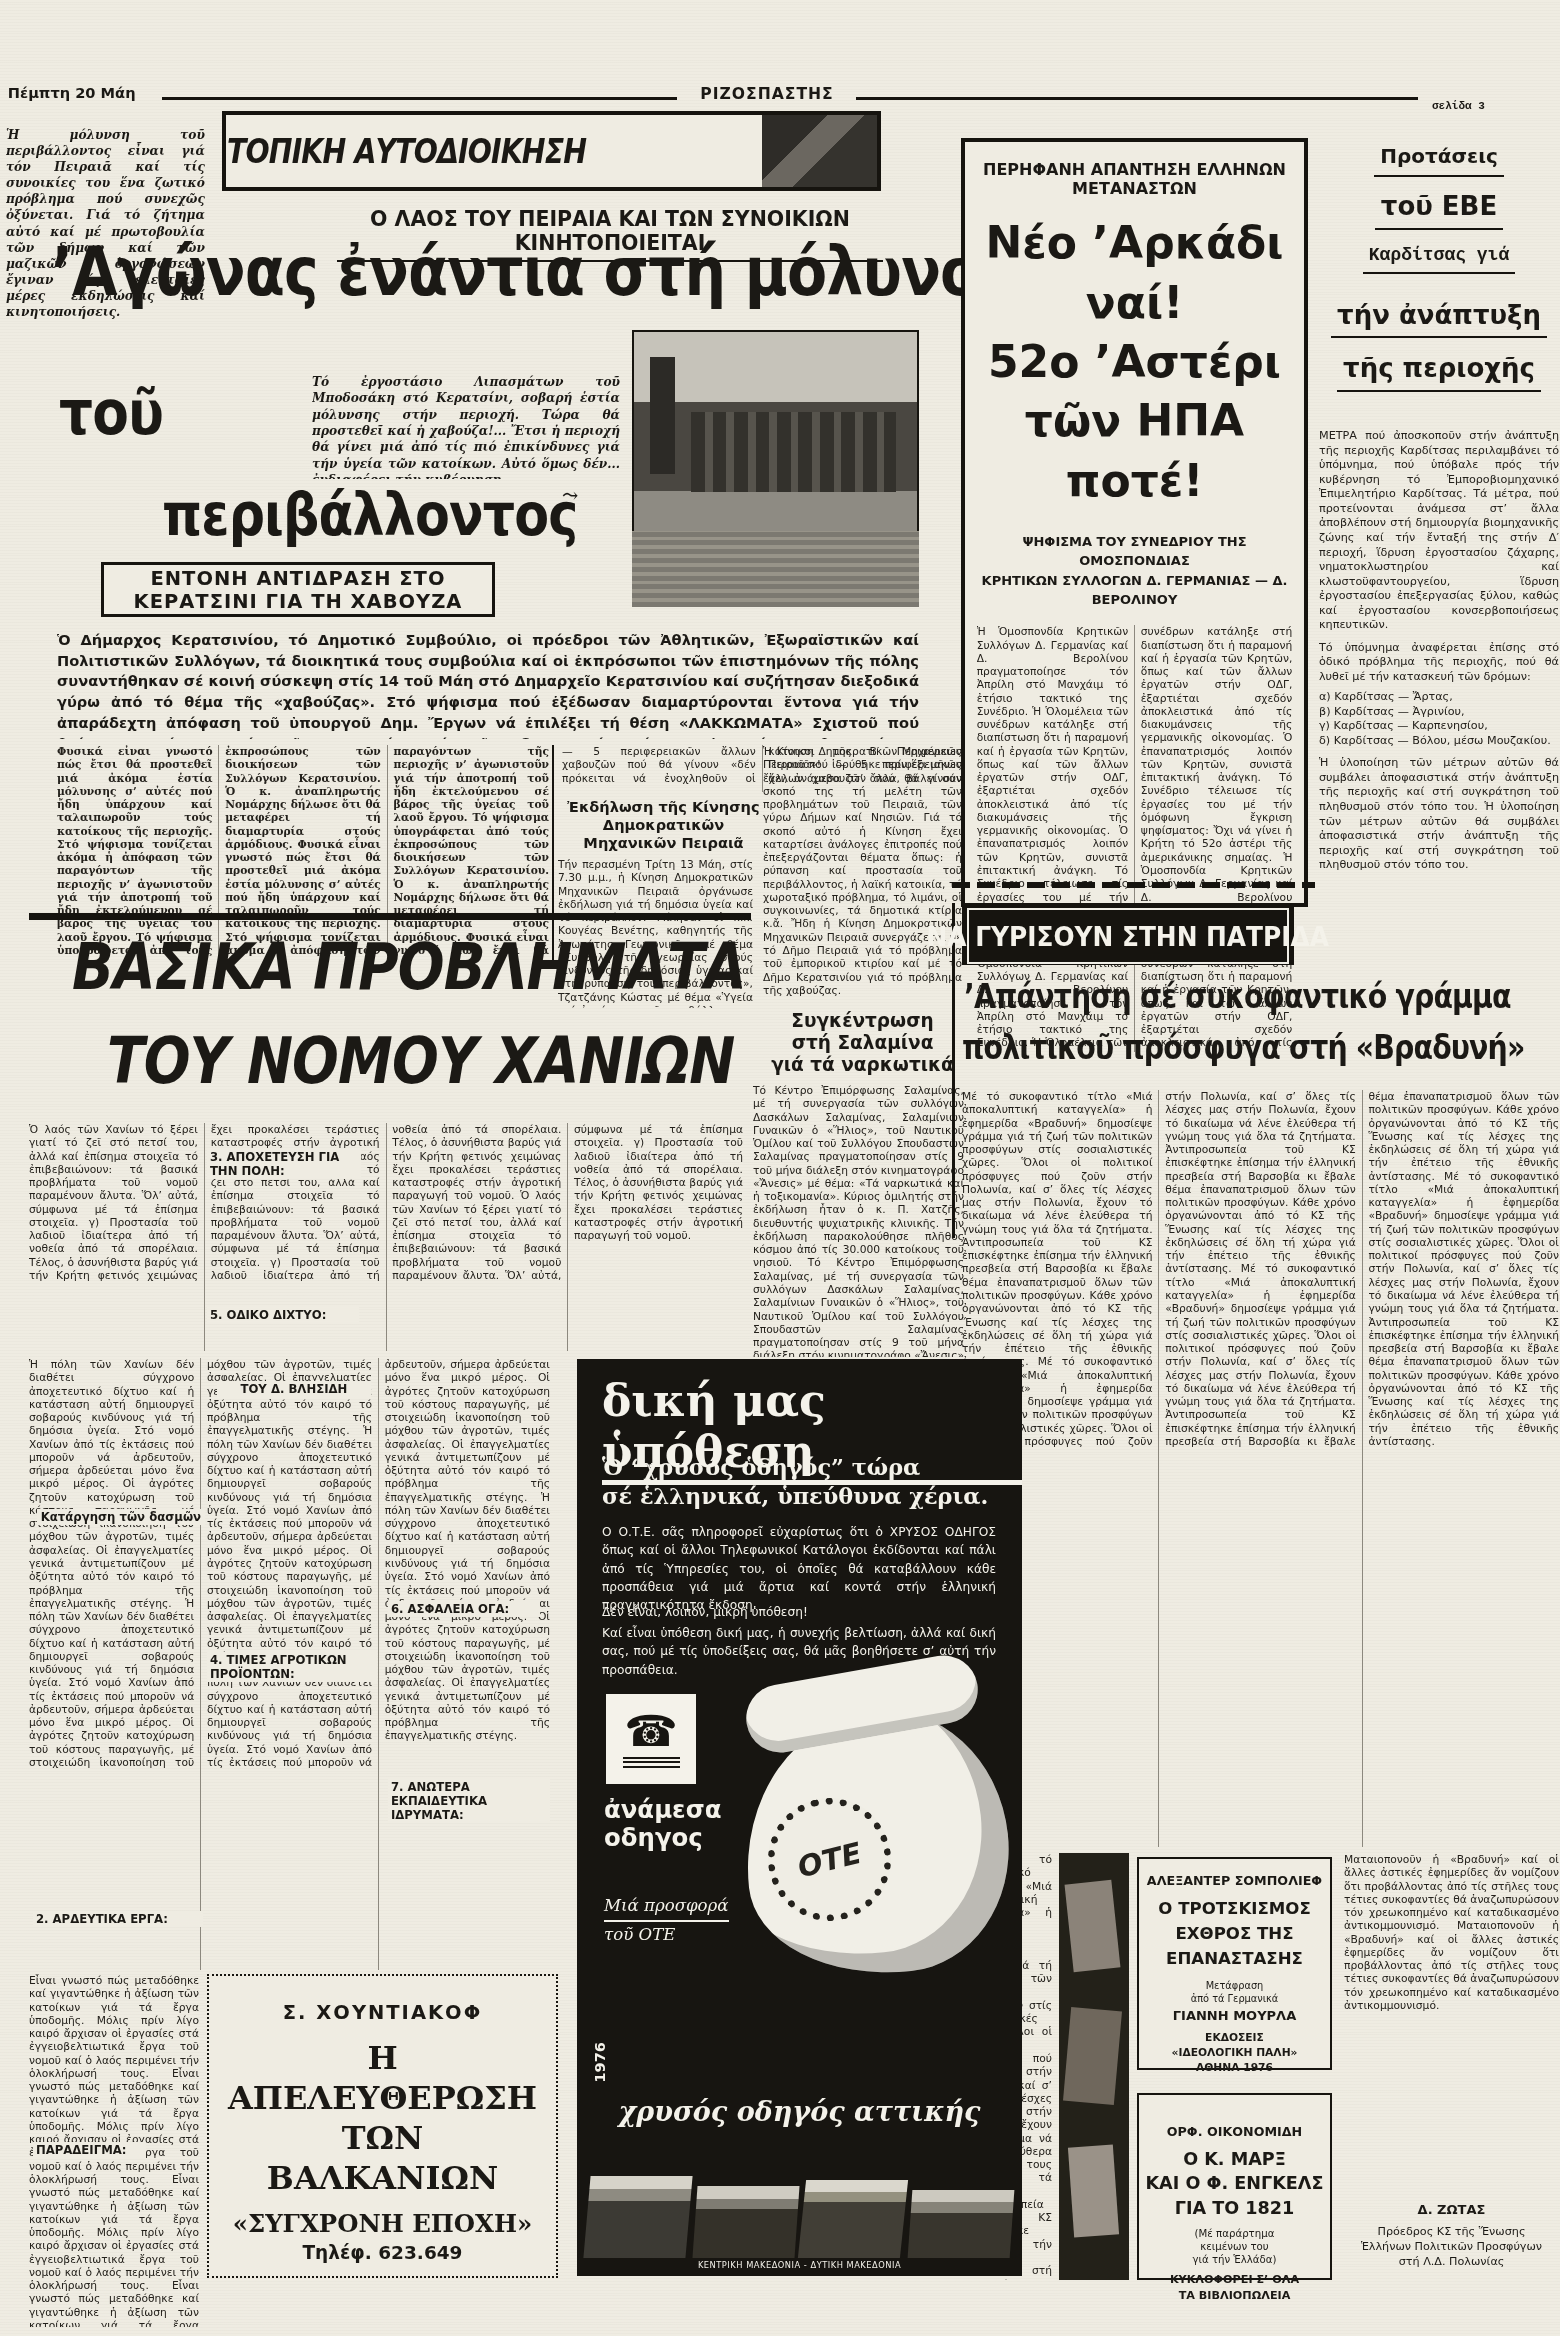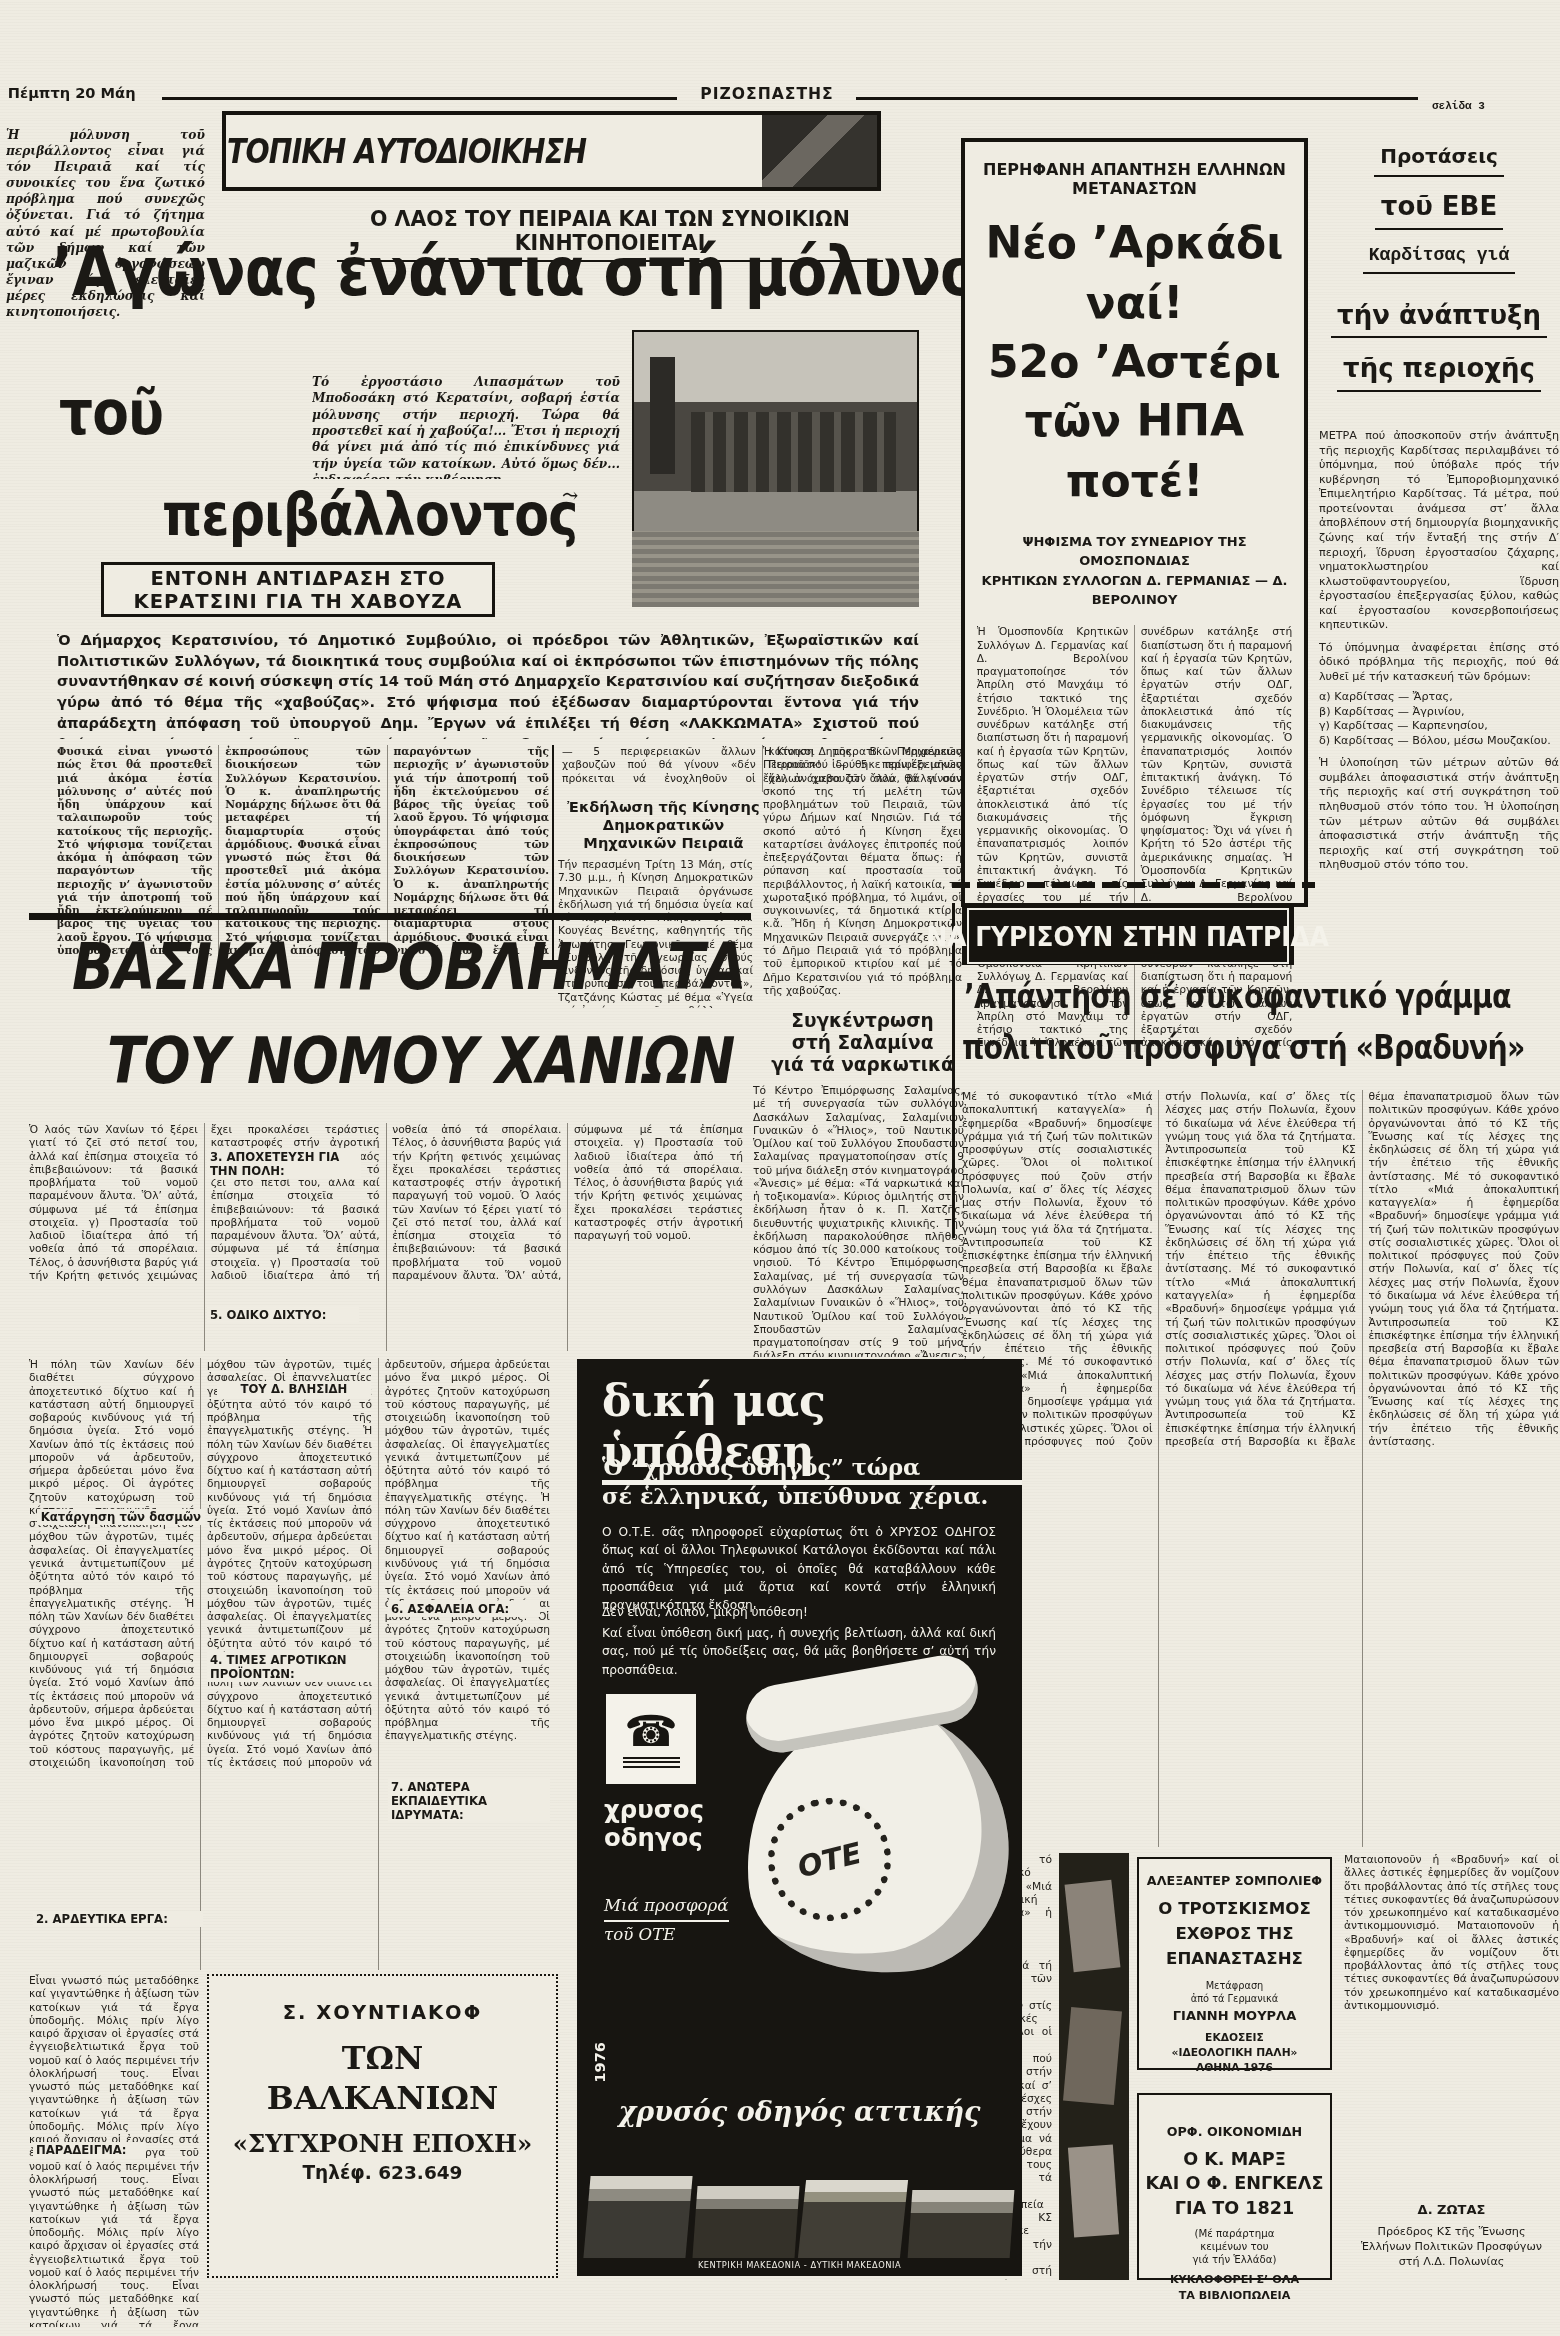--- a/index.html
+++ b/index.html
@@ -96,20 +96,21 @@
   <div class="ovh sans" style="left:207px;top:1149px;width:148px;">3. ΑΠΟΧΕΤΕΥΣΗ ΓΙΑ ΤΗΝ ΠΟΛΗ:</div>
   <div class="ovh sans" style="left:207px;top:1652px;width:164px;">4. ΤΙΜΕΣ ΑΓΡΟΤΙΚΩΝ ΠΡΟΪΟΝΤΩΝ:</div>
   <div class="ovh sans" style="left:207px;top:1307px;width:146px;">5. ΟΔΙΚΟ ΔΙΧΤΥΟ:</div>
   <div class="ovh sans" style="left:388px;top:1601px;width:146px;">6. ΑΣΦΑΛΕΙΑ ΟΓΑ:</div>
   <div class="ovh sans" style="left:388px;top:1779px;width:156px;">7. ΑΝΩΤΕΡΑ ΕΚΠΑΙΔΕΥΤΙΚΑ ΙΔΡΥΜΑΤΑ:</div>
   <div class="ovh sans" style="left:33px;top:2142px;width:107px;">ΠΑΡΑΔΕΙΓΜΑ:</div>
 
   <div class="abs ctr" style="left:207px;top:1974px;width:347px;height:300px;border:2.9px dotted #16140f;background:#efece2;z-index:5;">
     <div class="sans b" style="font-size:19.5px;margin-top:25px;letter-spacing:2px;">Σ. ΧΟΥΝΤΙΑΚΟΦ</div>
     <div class="serif b" style="font-size:32px;margin-top:13.7px;line-height:1.25;">
+      <div>Η ΑΠΕΛΕΥΘΕΡΩΣΗ</div>
       <div>ΤΩΝ</div>
       <div>ΒΑΛΚΑΝΙΩΝ</div>
     </div>
     <div class="serif b" style="font-size:24.4px;margin-top:11.7px;">«ΣΥΓΧΡΟΝΗ ΕΠΟΧΗ»</div>
     <div class="sans b" style="font-size:18.5px;margin-top:3.9px;">Τηλέφ. 623.649</div>
   </div>
 
   <div class="abs" style="left:577px;top:1359px;width:445px;height:917px;background:#171511;z-index:6;">
     <div class="serif b wtxt" style="position:absolute;left:25px;top:15.6px;font-size:44px;border-bottom:5.9px solid #f4f2ea;padding-bottom:3.9px;">δική μας ὑπόθεση</div>
     <div class="serif b wtxt" style="position:absolute;left:25px;top:94px;font-size:22.4px;line-height:1.3;">
@@ -120,21 +121,21 @@
     <div class="sans wtxt" style="position:absolute;left:25px;top:246px;width:394px;font-size:12.2px;">Δέν εἶναι, λοιπόν, μικρή ὑπόθεση!</div>
     <div class="sans wtxt just" style="position:absolute;left:25px;top:265px;width:394px;font-size:12.2px;line-height:1.5;">Καί εἶναι ὑπόθεση δική μας, ἡ συνεχής βελτίωση, ἀλλά καί δική σας, πού μέ τίς ὑποδείξεις σας, θά μᾶς βοηθήσετε σ’ αὐτή τήν προσπάθεια.</div>
 
     <div style="position:absolute;left:29px;top:335px;width:90px;height:90px;background:#f4f2ea;display:flex;flex-direction:column;align-items:center;justify-content:center;">
       <div style="font-size:43px;line-height:1;color:#171511;">☎</div>
       <div style="width:57px;border-top:2.9px solid #171511;margin-top:3.9px;"></div>
       <div style="width:57px;border-top:2.9px solid #171511;margin-top:2.9px;"></div>
       <div style="width:57px;border-top:2.9px solid #171511;margin-top:2.9px;"></div>
     </div>
     <div class="sans b wtxt" style="position:absolute;left:27px;top:437px;font-size:24.4px;line-height:1.15;">
-      <div>χρυσος</div>
+      <div>ἀνάμεσα</div>
       <div>οδηγος</div>
     </div>
     <div class="serif i wtxt" style="position:absolute;left:27px;top:534px;font-size:16.6px;line-height:1.6;">
       <div style="border-bottom:2px solid #f4f2ea;display:inline-block;">Μιά προσφορά</div>
       <div>τοῦ ΟΤΕ</div>
     </div>
 
     <div style="position:absolute;right:13.7px;top:293px;width:279px;height:332px;">
       <div style="position:absolute;right:0;top:59px;width:263px;height:263px;background:#f1efe7;border-radius:54% 46% 42% 58%/62% 52% 48% 38%;box-shadow:inset -25px -21.5px 0 rgba(0,0,0,.22);transform:rotate(-6deg);"></div>
       <div style="position:absolute;right:29px;top:17.6px;width:234px;height:68px;background:#f1efe7;border-radius:39px;transform:rotate(-10deg);box-shadow:inset 0 -11.7px 0 rgba(0,0,0,.18);"></div>

